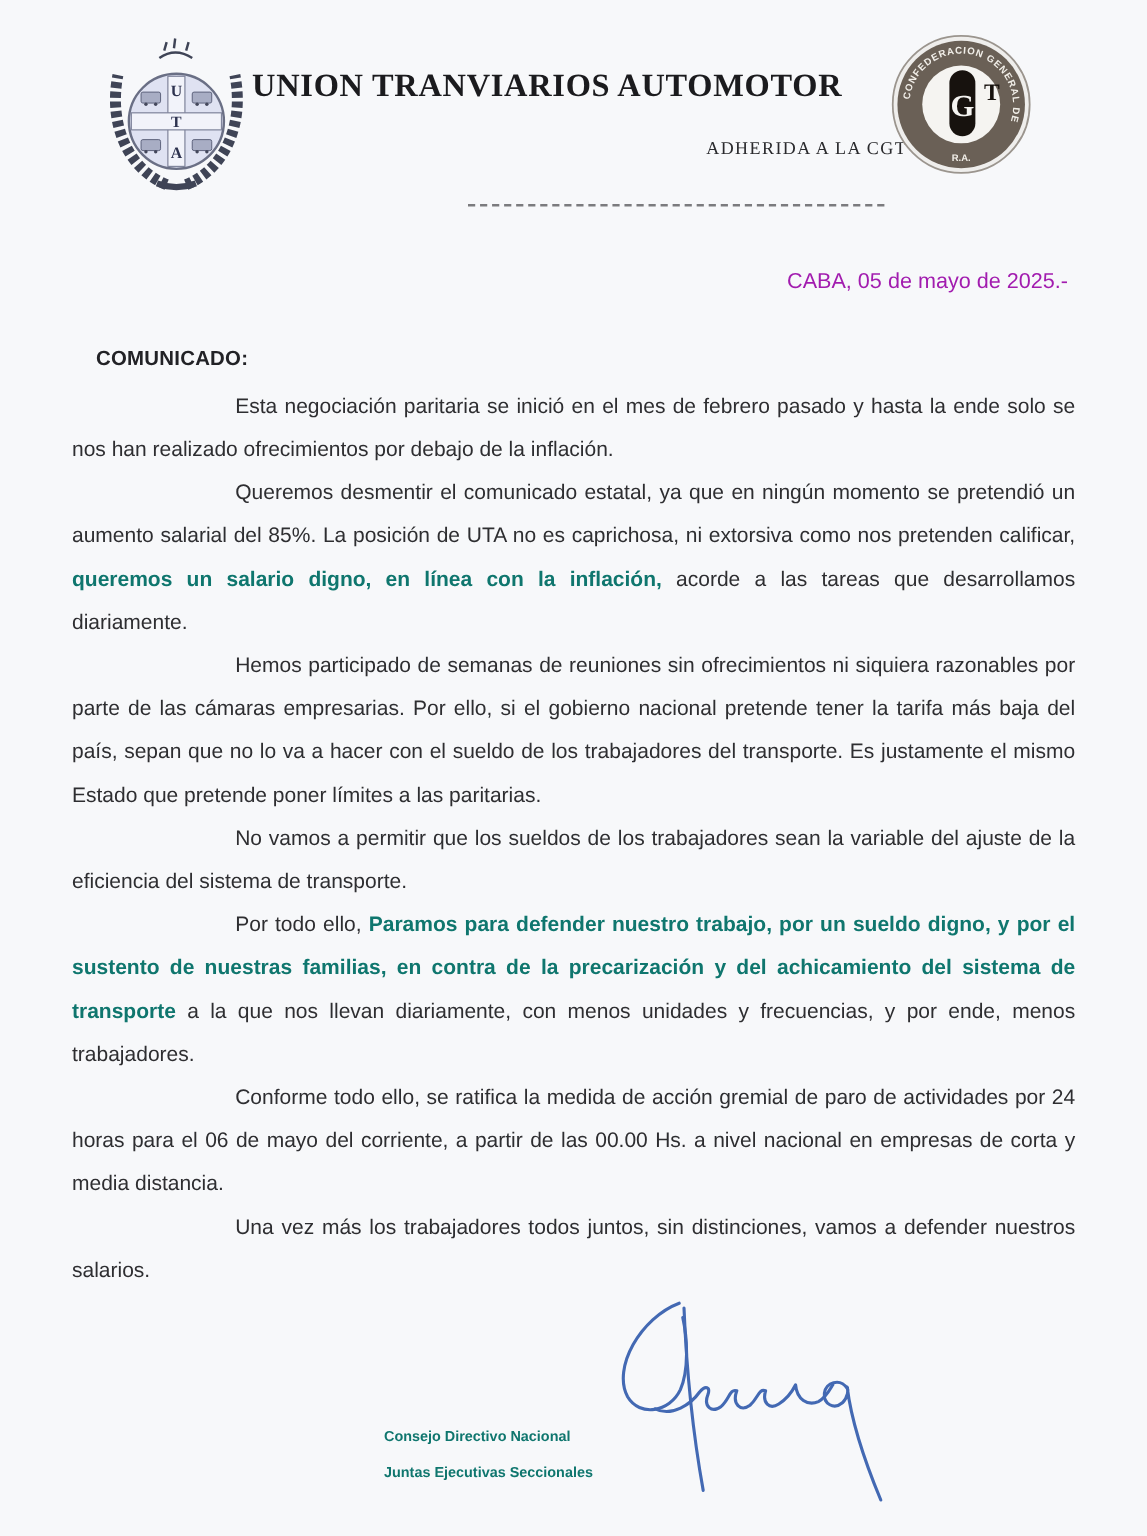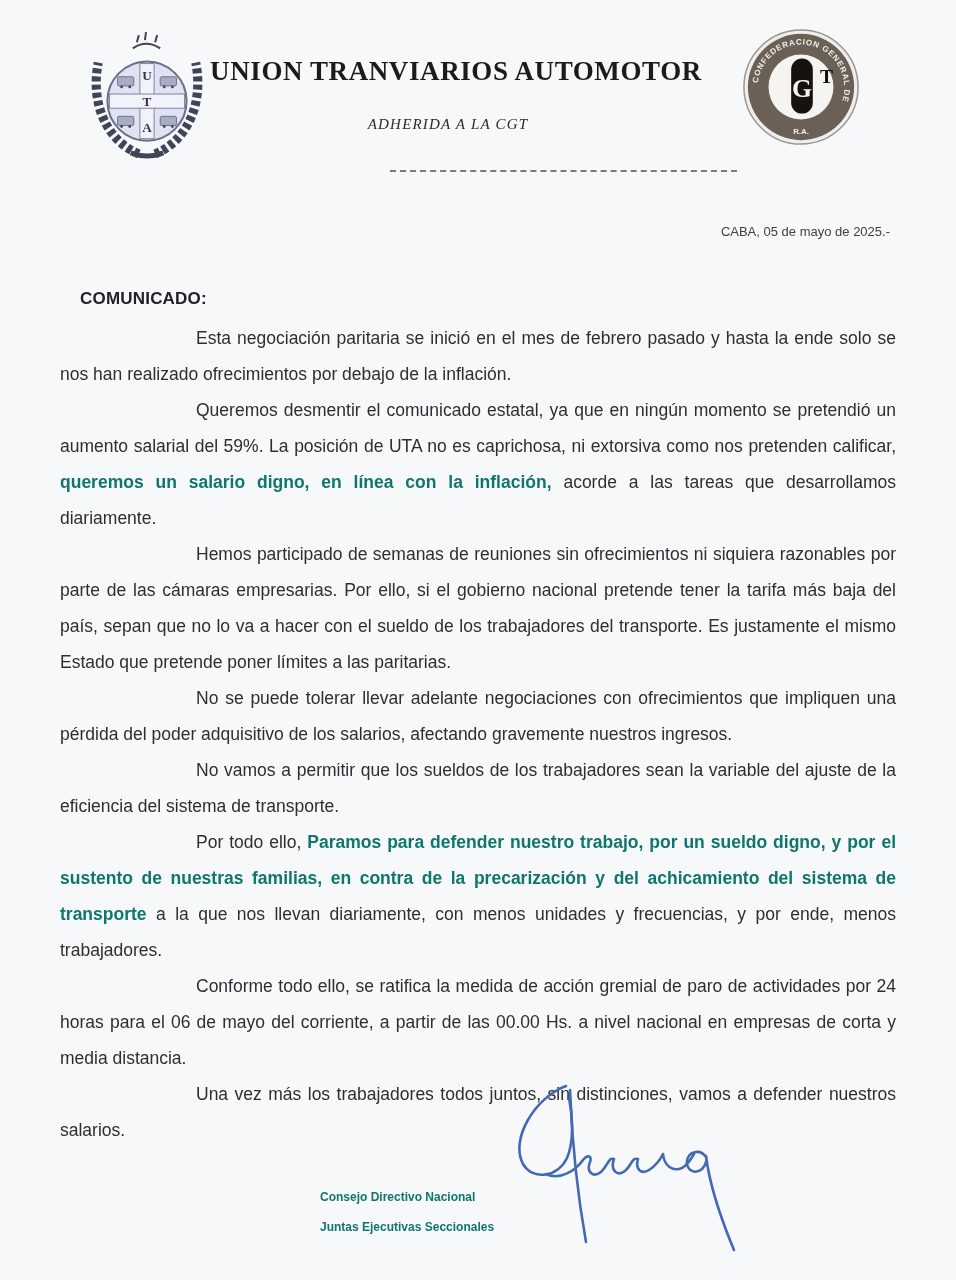--- a/index.html
+++ b/index.html
@@ -17,34 +17,34 @@
   
   .org-title{
     position:absolute;left:140px;top:56px;width:632px;
     text-align:center;
     font-family:"Liberation Serif", serif;
     font-weight:bold;font-size:27px;letter-spacing:0.6px;
     color:#1b1b1e;
   }
   .org-sub{
     position:absolute;left:140px;top:116px;width:616px;
-    text-align:center;
+    text-align:right;
     font-family:"Liberation Serif", serif;
-    font-size:15px;letter-spacing:1.2px;color:#2a2a2d;font-style:italic;
+    font-size:15px;letter-spacing:1.2px;color:#2a2a2d;
   }
   .dashed-sep{
     position:absolute;left:390px;top:170px;width:347px;height:0;
     border-top:2px dashed #5d5d60;opacity:.8;
   }
   .logo-uta{position:absolute;left:84px;top:26px;width:126px;height:134px;}
   .logo-cgt{position:absolute;left:740px;top:26px;width:122px;height:122px;}
   
   .date-line{
     position:absolute;top:224px;right:66px;
-    font-size:13px;color:#404040;
+    font-size:18px;color:#a21caf;
   }
   .doc-heading{
     position:absolute;left:60px;top:289px;
     font-size:17px;font-weight:bold;color:#222226;letter-spacing:.2px;margin-left:20px;
   }
   
   .doc-body{
     position:absolute;left:60px;top:320px;width:836px;
     font-size:17.5px;line-height:36px;
     text-align:justify;color:#2e2e31;
@@ -123,23 +123,22 @@
       <text x="63" y="72" font-family="Liberation Serif, serif" font-size="26" font-weight="bold" fill="#f5f4f1" text-anchor="middle">G</text>
       <text x="88" y="58" font-family="Liberation Serif, serif" font-size="20" font-weight="bold" fill="#17120e" text-anchor="middle">T</text>
     </g>
   </svg>
 
   <div class="date-line">CABA, 05 de mayo de 2025.-</div>
   <div class="doc-heading">COMUNICADO:</div>
 
   <div class="doc-body">
     <p><span>Esta negociación paritaria se inició en el mes de febrero pasado y hasta la ende solo se nos han realizado ofrecimientos por debajo de la inflación.</span></p>
-    <p><span>Queremos desmentir el comunicado estatal, ya que en ningún momento se pretendió un aumento salarial del 59%. La posición de UTA no es caprichosa, ni extorsiva como nos pretenden calificar, </span><b>queremos un salario digno, en línea con la inflación,</b><span> acorde a las tareas que desarrollamos diariamente.</span></p>
+    <p><span>Queremos desmentir el comunicado estatal, ya que en ningún momento se pretendió un aumento salarial del 85%. La posición de UTA no es caprichosa, ni extorsiva como nos pretenden calificar, </span><b>queremos un salario digno, en línea con la inflación,</b><span> acorde a las tareas que desarrollamos diariamente.</span></p>
     <p><span>Hemos participado de semanas de reuniones sin ofrecimientos ni siquiera razonables por parte de las cámaras empresarias. Por ello, si el gobierno nacional pretende tener la tarifa más baja del país, sepan que no lo va a hacer con el sueldo de los trabajadores del transporte. Es justamente el mismo Estado que pretende poner límites a las paritarias.</span></p>
-    <p><span>No se puede tolerar llevar adelante negociaciones con ofrecimientos que impliquen una pérdida del poder adquisitivo de los salarios, afectando gravemente nuestros ingresos.</span></p>
     <p><span>No vamos a permitir que los sueldos de los trabajadores sean la variable del ajuste de la eficiencia del sistema de transporte.</span></p>
     <p><span>Por todo ello, </span><b>Paramos para defender nuestro trabajo, por un sueldo digno, y por el sustento de nuestras familias, en contra de la precarización y del achicamiento del sistema de transporte</b><span> a la que nos llevan diariamente, con menos unidades y frecuencias, y por ende, menos trabajadores.</span></p>
     <p><span>Conforme todo ello, se ratifica la medida de acción gremial de paro de actividades por 24 horas para el 06 de mayo del corriente, a partir de las 00.00 Hs. a nivel nacional en empresas de corta y media distancia.</span></p>
     <p><span>Una vez más los trabajadores todos juntos, sin distinciones, vamos a defender nuestros salarios.</span></p>
   </div>
 
   <div class="sig-block">
     <div>Consejo Directivo Nacional</div>
     <div>Juntas Ejecutivas Seccionales</div>
   </div>

